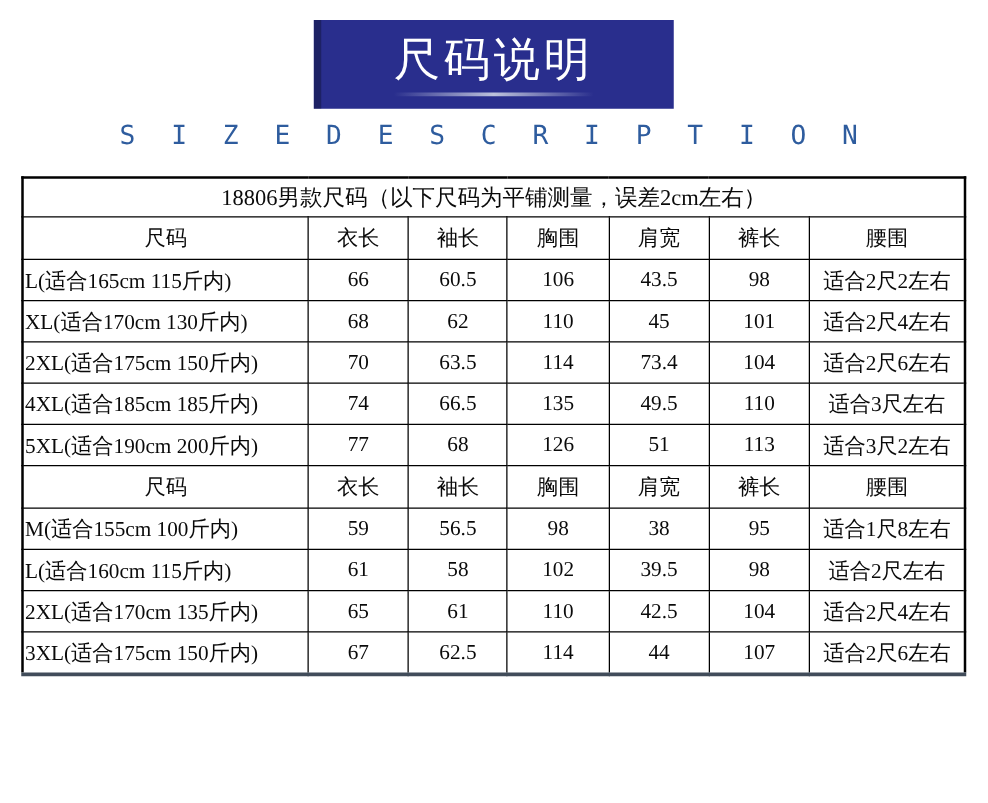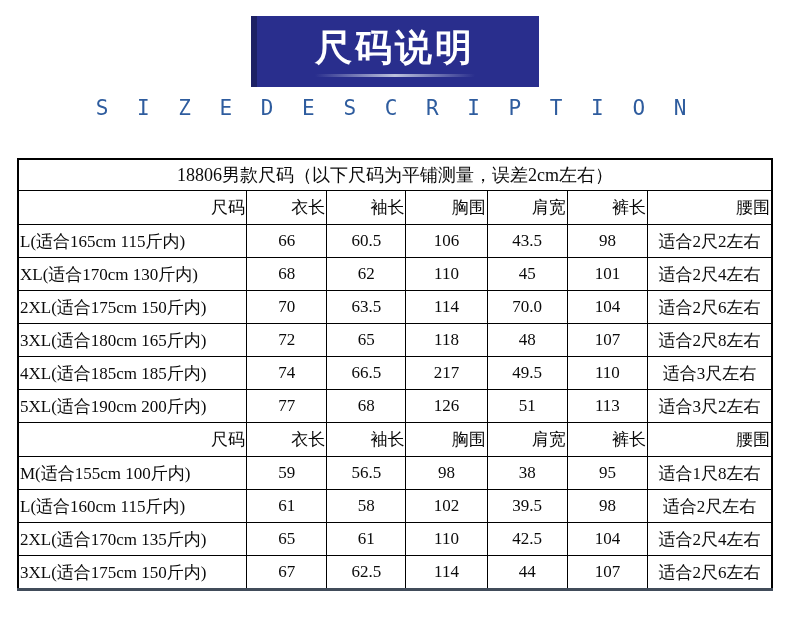--- a/index.html
+++ b/index.html
@@ -13,53 +13,53 @@
     width:790px;height:642px;overflow:hidden;background:#ffffff;
     font-family:"Liberation Serif","DejaVu Serif",serif;color:#0a0a0a;
   }
   .banner{
     width:288px;height:71px;margin:16px auto 0;
     background:var(--banner-color);
     position:relative;display:flex;align-items:center;justify-content:center;
     box-shadow:inset 6px 0 0 rgba(0,0,0,0.28);
   }
   .banner-title{
-    color:#ffffff;font-size:37px;font-weight:bold;letter-spacing:3px;
+    color:#ffffff;font-size:37px;font-weight:normal;letter-spacing:3px;
     font-family:"Liberation Sans","DejaVu Sans",sans-serif;
     padding-bottom:8px;
   }
   .banner-underline{
     position:absolute;bottom:10px;left:50%;transform:translateX(-50%);
     width:160px;height:3px;
     background:linear-gradient(90deg,rgba(255,255,255,0) 0%,rgba(205,210,228,0.9) 50%,rgba(255,255,255,0) 100%);
   }
   .subtitle{
     margin-top:9px;text-align:center;
     color:var(--subtitle-color);
     font-size:21px;letter-spacing:8px;
     font-family:"DejaVu Sans Mono","Liberation Mono",monospace;
     white-space:nowrap;
   }
   table.size-table{
-    width:756px;margin:38px auto 0;
+    width:756px;margin:21px auto 0;
     border-collapse:collapse;table-layout:fixed;
     border:2px solid var(--grid-color);
     border-bottom:3px solid var(--bottom-border-color);
   }
   table.size-table td, table.size-table th{
     border:1px solid var(--grid-color);
     overflow:hidden;white-space:nowrap;
   }
   .c0{width:228px}.c1{width:80px}.c2{width:79px}.c3{width:81px}
   .c4{width:80px}.c5{width:80px}.c6{width:124px}
   tr.section-title-row td{
     height:28px;text-align:center;font-size:18px;
   }
   tr.header-row th{
-    height:31px;font-weight:normal;font-size:17px;text-align:right;
+    height:31px;font-weight:normal;font-size:17px;text-align:center;
   }
   td.label-cell{
     height:30px;font-size:17px;text-align:left;padding-left:1px;
   }
   td.num-cell{
     text-align:center;font-size:17px;
   }
 </style>
 </head>
 <body>
@@ -112,38 +112,29 @@
           <td class="num-cell">110</td>
           <td class="num-cell">45</td>
           <td class="num-cell">101</td>
           <td class="num-cell">适合2尺4左右</td>
         </tr>
         <tr>
           <td class="label-cell">2XL(适合175cm 150斤内)</td>
           <td class="num-cell">70</td>
           <td class="num-cell">63.5</td>
           <td class="num-cell">114</td>
-          <td class="num-cell">70.0</td>
+          <td class="num-cell">73.4</td>
           <td class="num-cell">104</td>
           <td class="num-cell">适合2尺6左右</td>
-        </tr>
-        <tr>
-          <td class="label-cell">3XL(适合180cm 165斤内)</td>
-          <td class="num-cell">72</td>
-          <td class="num-cell">65</td>
-          <td class="num-cell">118</td>
-          <td class="num-cell">48</td>
-          <td class="num-cell">107</td>
-          <td class="num-cell">适合2尺8左右</td>
         </tr>
         <tr>
           <td class="label-cell">4XL(适合185cm 185斤内)</td>
           <td class="num-cell">74</td>
           <td class="num-cell">66.5</td>
-          <td class="num-cell">217</td>
+          <td class="num-cell">135</td>
           <td class="num-cell">49.5</td>
           <td class="num-cell">110</td>
           <td class="num-cell">适合3尺左右</td>
         </tr>
         <tr>
           <td class="label-cell">5XL(适合190cm 200斤内)</td>
           <td class="num-cell">77</td>
           <td class="num-cell">68</td>
           <td class="num-cell">126</td>
           <td class="num-cell">51</td>

